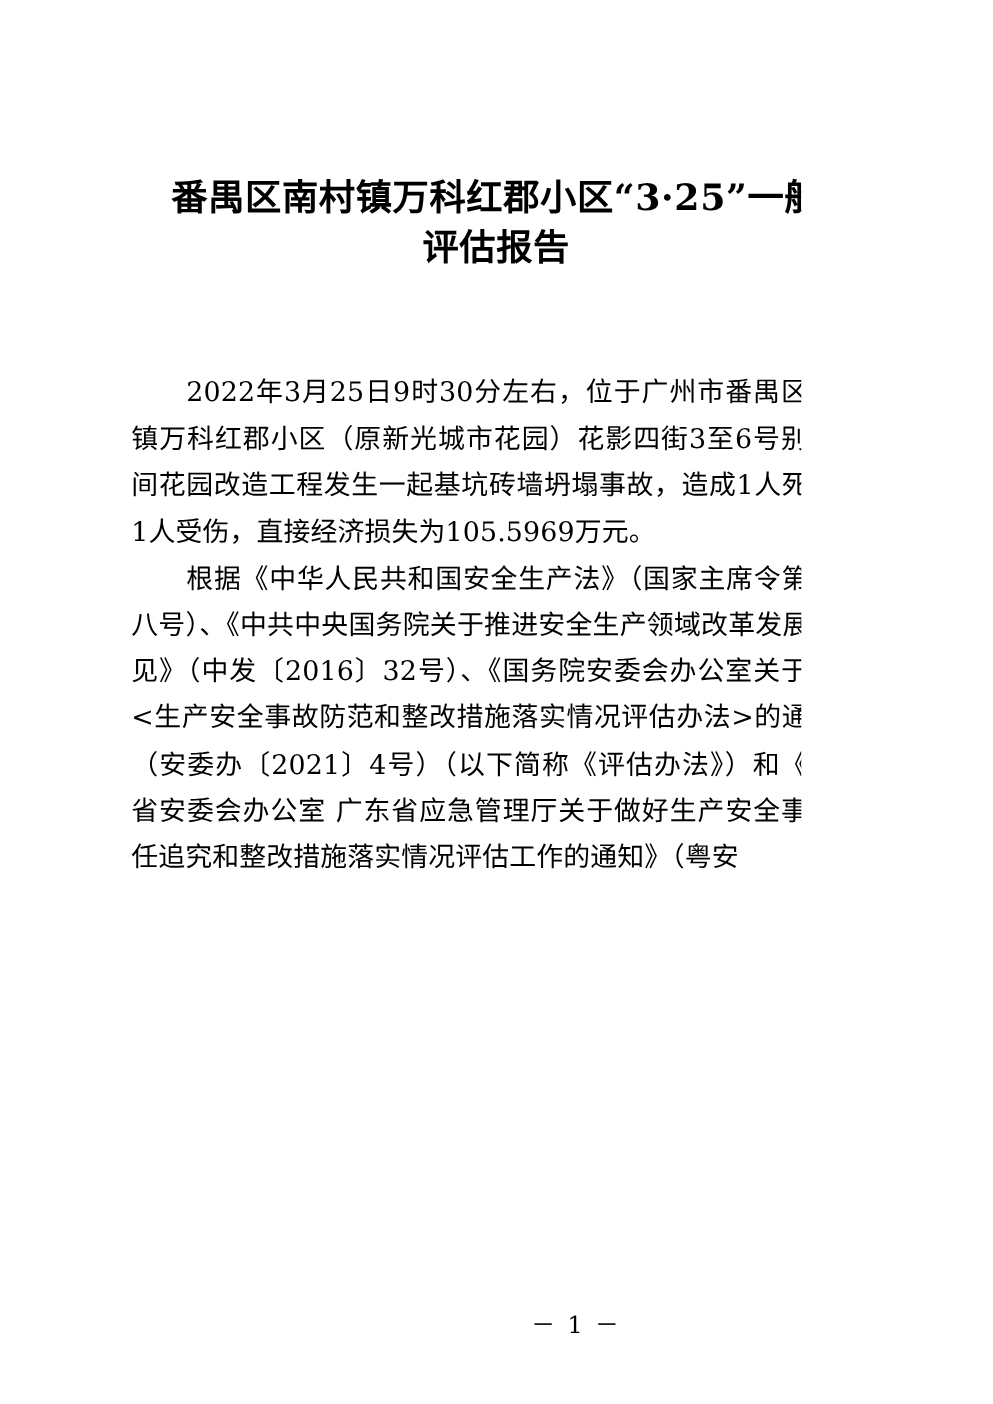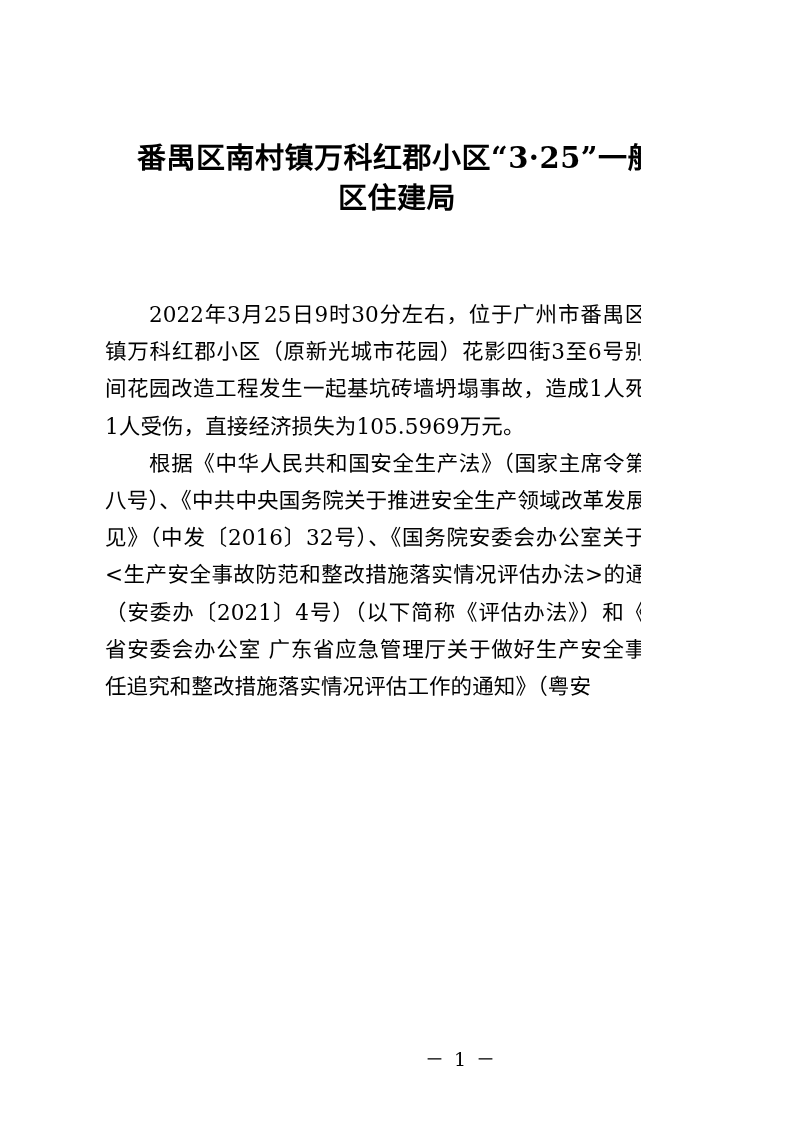--- a/index.html
+++ b/index.html
@@ -73,21 +73,21 @@
     box-sizing: border-box;
   }
 </style>
 </head>
 <body>
 
 <div class="page">
 
   <div class="doc-title">
     <span class="tline">番禺区南村镇万科红郡小区“3·25”一般</span>
-    <span class="tline">区住建局</span>
+    <span class="tline">评估报告</span>
   </div>
 
   <div class="body-area">
     <p class="para">2022年3月25日9时30分左右，位于广州市番禺区南村镇万科红郡小区（原新光城市花园）花影四街3至6号别墅之间花园改造工程发生一起基坑砖墙坍塌事故，造成1人死亡，1人受伤，直接经济损失为105.5969万元。</p>
     <p class="para">根据《中华人民共和国安全生产法》（国家主席令第八十八号）、《中共中央国务院关于推进安全生产领域改革发展的意见》（中发〔2016〕32号）、《国务院安委会办公室关于印发&lt;生产安全事故防范和整改措施落实情况评估办法&gt;的通知》（安委办〔2021〕4号）（以下简称《评估办法》）和《广东省安委会办公室 广东省应急管理厅关于做好生产安全事故责任追究和整改措施落实情况评估工作的通知》（粤安</p>
   </div>
 
   <div class="page-number">－ 1 －</div>
 
 </div>

